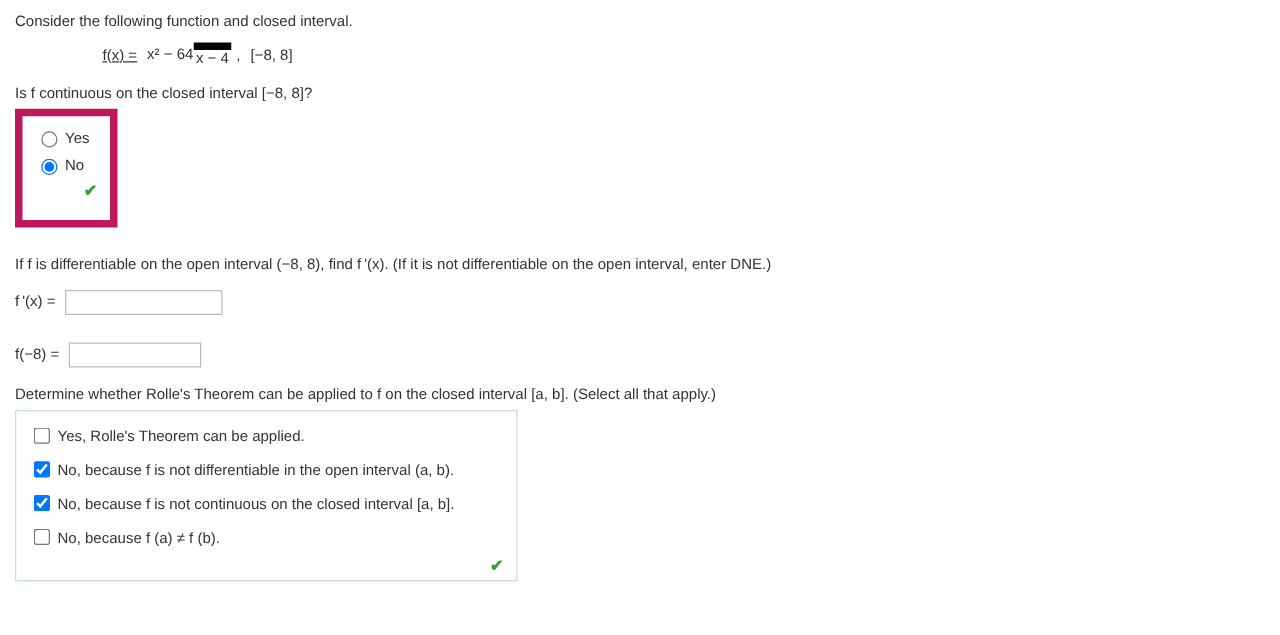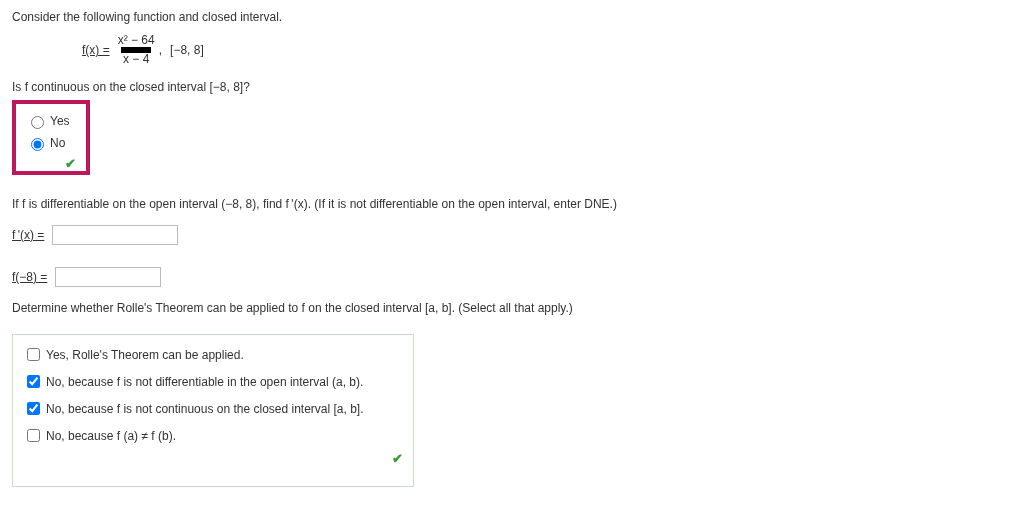--- a/index.html
+++ b/index.html
@@ -14,34 +14,34 @@
     margin-bottom: 10px;
   }
   .function-row {
     display: flex;
     align-items: center;
     margin: 8px 0 14px 70px;
   }
   .fx-label { margin-right: 4px; text-decoration: underline; }
   .fraction {
     display: inline-flex;
-    flex-direction: column;
+    flex-direction: row;
     align-items: center;
     vertical-align: middle;
     margin: 0 4px;
     line-height: 1.1;
   }
   .fraction .num { }
   .fraction .den { border-top: 6px solid #000000; padding: 0 2px; }
   .interval { margin-left: 6px; }
   .question-block { margin-top: 8px; }
   .answer-box {
-    border: 4px solid #be185d;
+    border: 6px solid #be185d;
     display: inline-block;
-    padding: 6px 10px 0 10px;
+    padding: 6px 10px 16px 10px;
     margin-top: 6px;
     min-width: 50px;
   }
   .answer-box .opt {
     display: flex;
     align-items: center;
     padding: 3px 0;
   }
   .answer-box .opt input { margin-right: 6px; }
   .check-row {
@@ -62,28 +62,27 @@
     height: 16px;
     border: 1px solid #bbb;
     background: #fff;
     vertical-align: middle;
   }
   .inp-w1 { width: 120px; }
   .inp-w2 { width: 100px; }
   .label-eq {
     display: inline-block;
     margin-right: 4px;
-    text-decoration: underline;
   }
   .eval-row { margin: 4px 0; }
   .rolle-box {
     border: 1px solid #c7e0c7;
     display: inline-block;
-    padding: 6px 10px 20px 10px;
-    margin-top: 19px;
+    padding: 6px 10px 4px 10px;
+    margin-top: 6px;
     min-width: 380px;
   }
   .rolle-box .opt {
     display: flex;
     align-items: center;
     padding: 4px 0;
   }
   .rolle-box .opt input { margin-right: 6px; }
   .muted-comma { margin: 0 2px 0 0; }
 </style>

